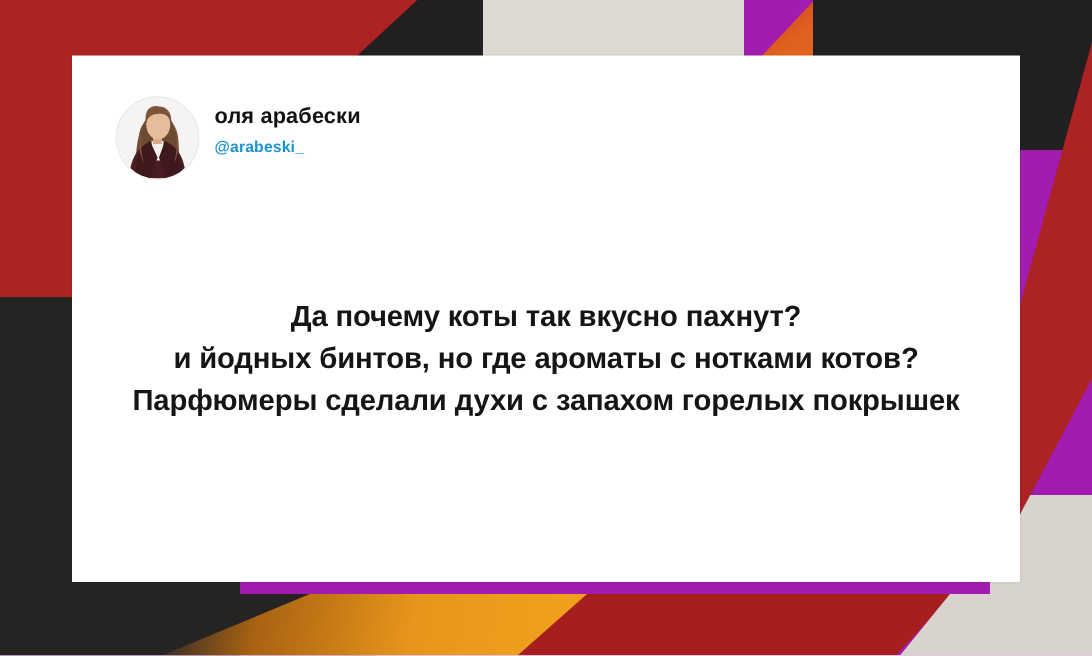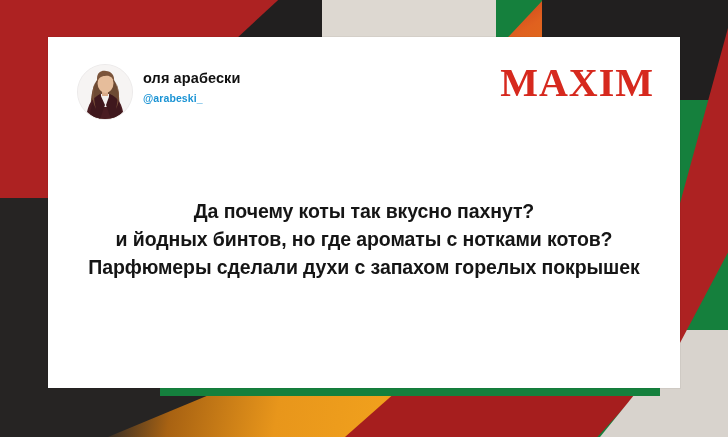--- a/index.html
+++ b/index.html
@@ -5,21 +5,21 @@
   html,body{margin:0;padding:0;}
   body{
     width:728px;height:437px;
     background:#ffffff;
     font-family:"Liberation Sans", sans-serif;
     overflow:hidden;
   }
   #stage{
     position:relative;
     width:728px;height:437px;
-    background:#15803d;
+    background:#a21caf;
     overflow:hidden;
   }
   
   .bg{position:absolute;inset:0;}
   .shape{position:absolute;}
 
   
   .s-red-left{
     left:0;top:0;width:160px;height:200px;background:#ad2222;
   }
@@ -187,21 +187,20 @@
           <path d="M17 18 C15 27 16 36 18 44 C14 36 13 25 17 18 Z" fill="#7b543a"></path>
           <path d="M38 18 C41 27 40 36 38 44 C42 36 42 25 38 18 Z" fill="#7b543a"></path>
         </svg>
       </div>
 
       <div class="name-block">
         <div class="display-name">оля арабески</div>
         <div class="handle">@arabeski_</div>
       </div>
 
-      <div class="brand">MAXIM</div>
     </div>
 
     <div class="tweet-body">
       <div class="tweet-line">Да почему коты так вкусно пахнут?</div>
       <div class="tweet-line">и йодных бинтов, но где ароматы с нотками котов?</div>
       <div class="tweet-line">Парфюмеры сделали духи с запахом горелых покрышек</div>
     </div>
 
   </div>
 </div>

